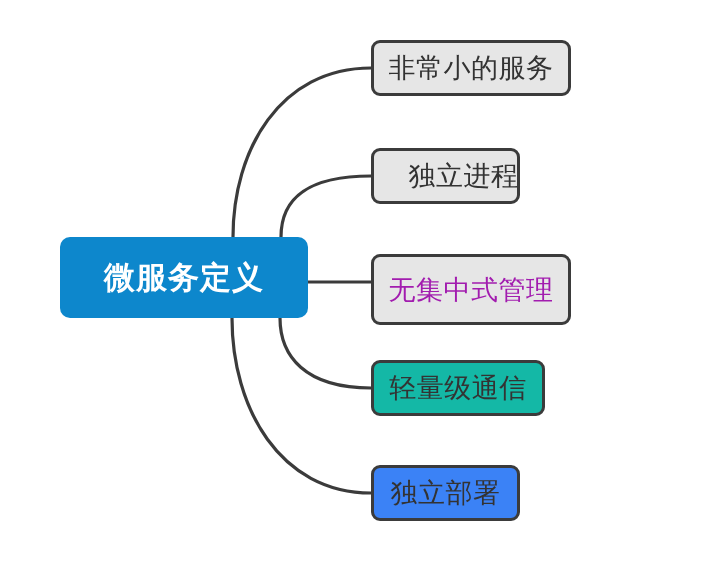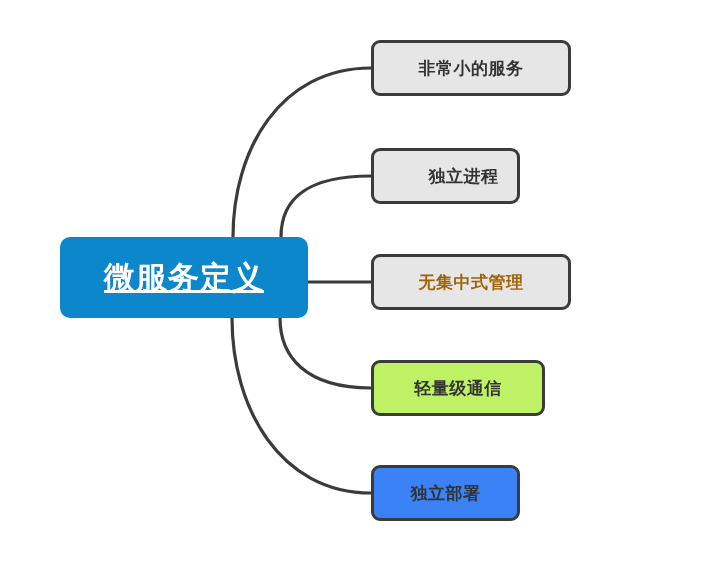--- a/index.html
+++ b/index.html
@@ -48,59 +48,59 @@
     font-size: 31px;
     font-weight: bold;
     letter-spacing: 1px;
     z-index: 3;
   }
   .node-leaf {
     background: #e6e6e6;
     border: 3px solid #3b3b3b;
     border-radius: 9px;
     color: #333333;
-    font-size: 17px;
-    font-weight: bold;
+    font-size: 27px;
+    font-weight: normal;
     letter-spacing: 0.5px;
     z-index: 2;
   }
   .node-label {
     display: block;
   }
 </style>
 </head>
 <body>
 
 <div id="canvas" style="background: rgb(255, 255, 255);">
 
   <svg id="edges" viewBox="0 0 722 563" width="722" height="563" xmlns="http://www.w3.org/2000/svg">
     <path class="edge-path" d="M 233 237 C 233 150 280 68 371 68" style="stroke: rgb(59, 59, 59);"></path>
     <path class="edge-path" d="M 281 237 C 281 200 305 176 371 176" style="stroke: rgb(59, 59, 59);"></path>
     <path class="edge-path" d="M 308 282 L 371 282" style="stroke: rgb(59, 59, 59);"></path>
     <path class="edge-path" d="M 280 318 C 280 356 305 388 371 388" style="stroke: rgb(59, 59, 59);"></path>
     <path class="edge-path" d="M 232 318 C 232 408 280 493 371 493" style="stroke: rgb(59, 59, 59);"></path>
   </svg>
 
-  <div class="node node-root" style="left: 60px; top: 237px; width: 248px; height: 81px; background: rgb(13, 135, 204); color: rgb(255, 255, 255); text-decoration: underline;">
+  <div class="node node-root" style="left: 60px; top: 237px; width: 248px; height: 81px; background: rgb(13, 135, 204); color: rgb(255, 255, 255);">
     <span class="node-label">微服务定义</span>
   </div>
 
   <div class="node node-leaf" style="left: 371px; top: 40px; width: 200px; height: 56px; background: rgb(230, 230, 230); border-color: rgb(59, 59, 59); color: rgb(51, 51, 51);">
     <span class="node-label">非常小的服务</span>
   </div>
 
   <div class="node node-leaf" style="left: 371px; top: 148px; width: 149px; height: 56px; background: rgb(230, 230, 230); border-color: rgb(59, 59, 59); color: rgb(51, 51, 51); padding-left: 36px;">
     <span class="node-label">独立进程</span>
   </div>
 
-  <div class="node node-leaf" style="left: 371px; top: 254px; width: 200px; height: 56px; background: rgb(230, 230, 230); border-color: rgb(59, 59, 59); color: #a16207;">
+  <div class="node node-leaf" style="left: 371px; top: 254px; width: 200px; height: 71px; background: rgb(230, 230, 230); border-color: rgb(59, 59, 59); color: #a21caf;">
     <span class="node-label">无集中式管理</span>
   </div>
 
-  <div class="node node-leaf" style="left: 371px; top: 360px; width: 174px; height: 56px; background: #bef264; border-color: rgb(59, 59, 59); color: rgb(51, 51, 51);">
+  <div class="node node-leaf" style="left: 371px; top: 360px; width: 174px; height: 56px; background: #14b8a6; border-color: rgb(59, 59, 59); color: rgb(51, 51, 51);">
     <span class="node-label">轻量级通信</span>
   </div>
 
   <div class="node node-leaf" style="left: 371px; top: 465px; width: 149px; height: 56px; background: #3b82f6; border-color: rgb(59, 59, 59); color: rgb(51, 51, 51);">
     <span class="node-label">独立部署</span>
   </div>
 
 </div>
 
 </body></html>

